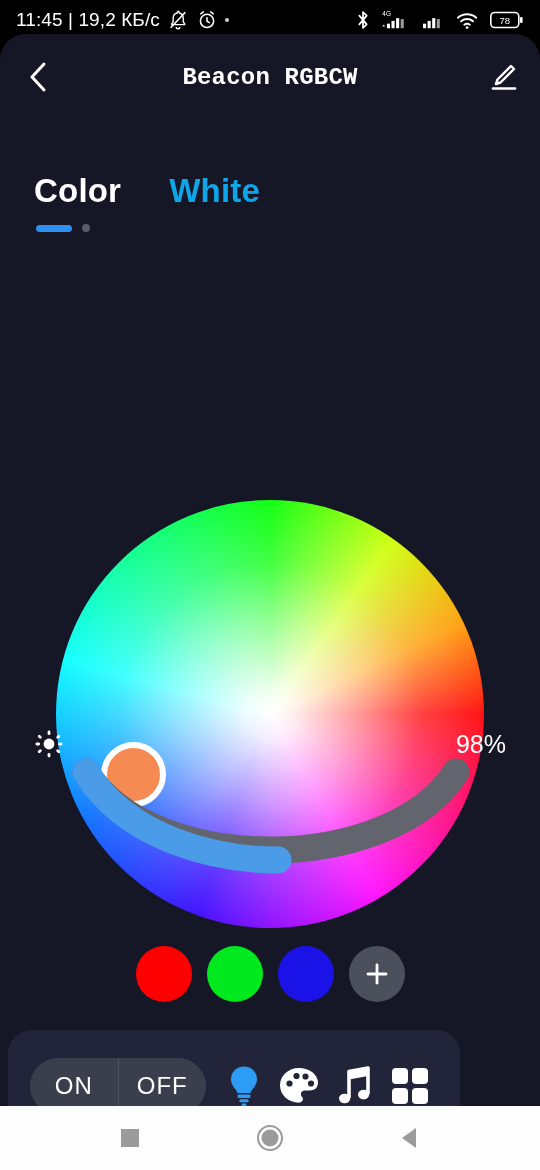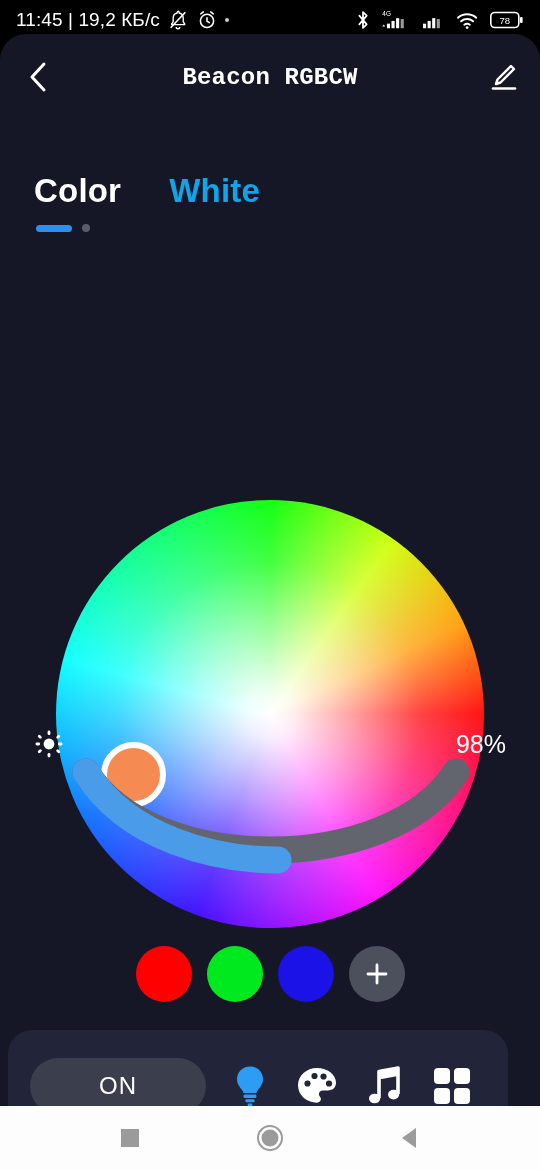--- a/index.html
+++ b/index.html
@@ -152,21 +152,21 @@
   .swatch { width: 56px; height: 56px; border-radius: 50%; }
   .swatch.add {
     background: #4c4f5c;
     display: flex; align-items: center; justify-content: center;
   }
 
   
   .bottombar {
     position: absolute;
     left: 8px; top: 996px;
-    width: 500px; height: 112px;
+    width: 452px; height: 112px;
     background: #22253a;
     border-radius: 24px;
     display: flex; align-items: center;
     padding: 0 22px;
   }
   .onoff {
     width: 176px; height: 56px;
     background: #3b3e4c;
     border-radius: 28px;
     display: flex; align-items: stretch;
@@ -310,20 +310,21 @@
         <svg width="28" height="28" viewBox="0 0 28 28">
           <line x1="14" y1="5" x2="14" y2="23" stroke="#ffffff" stroke-width="2.8" stroke-linecap="round"></line>
           <line x1="5" y1="14" x2="23" y2="14" stroke="#ffffff" stroke-width="2.8" stroke-linecap="round"></line>
         </svg>
       </div>
     </div>
 
     <div class="bottombar">
       <div class="onoff">
         <div class="onoff-seg on">ON</div>
+        <div class="onoff-seg off">OFF</div>
       </div>
       <div class="bb-icons">
         <div class="bb-icon">
           <svg width="42" height="46" viewBox="0 0 42 46">
             <path d="M21 3.5c-7.5 0-13 5.6-13 12.6 0 5 2.9 8.2 4.8 10.6 1 1.3 1.6 2.2 1.6 3.3h13.2c0-1.1.6-2 1.6-3.3 1.9-2.4 4.8-5.6 4.8-10.6 0-7-5.5-12.6-13-12.6z" fill="#2D9CF5"></path>
             <rect x="14.6" y="31.6" width="12.8" height="3.3" rx="1.2" fill="#2D9CF5"></rect>
             <rect x="16.4" y="36.2" width="9.2" height="3.1" rx="1.2" fill="#2D9CF5"></rect>
             <rect x="18.6" y="40.5" width="4.8" height="2.6" rx="1.2" fill="#2D9CF5"></rect>
           </svg>
         </div>

